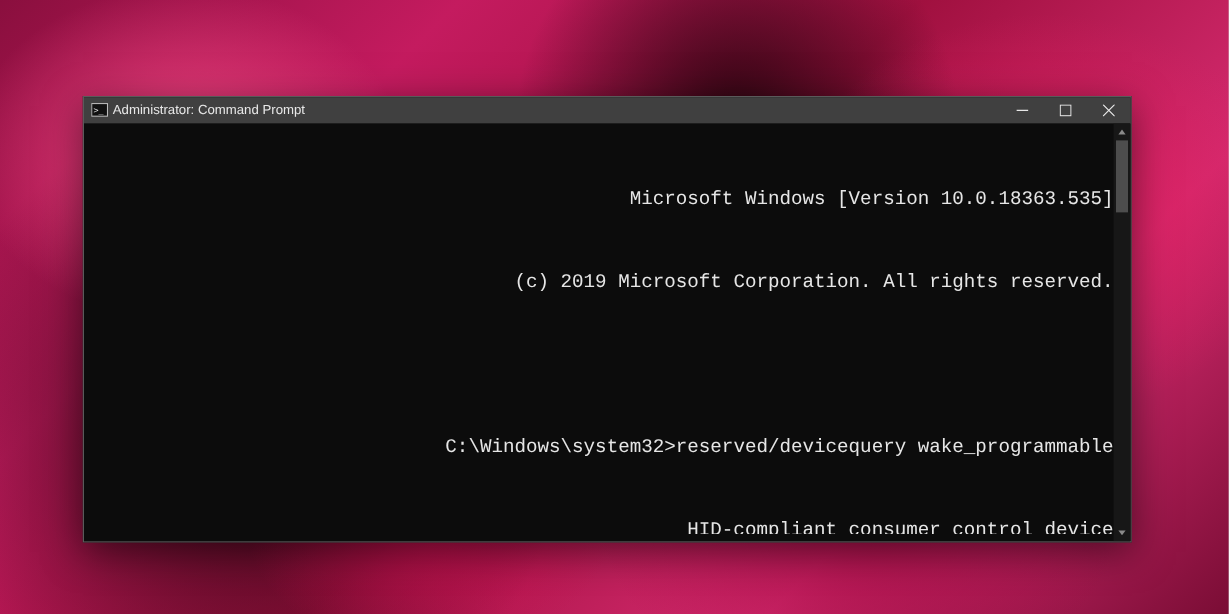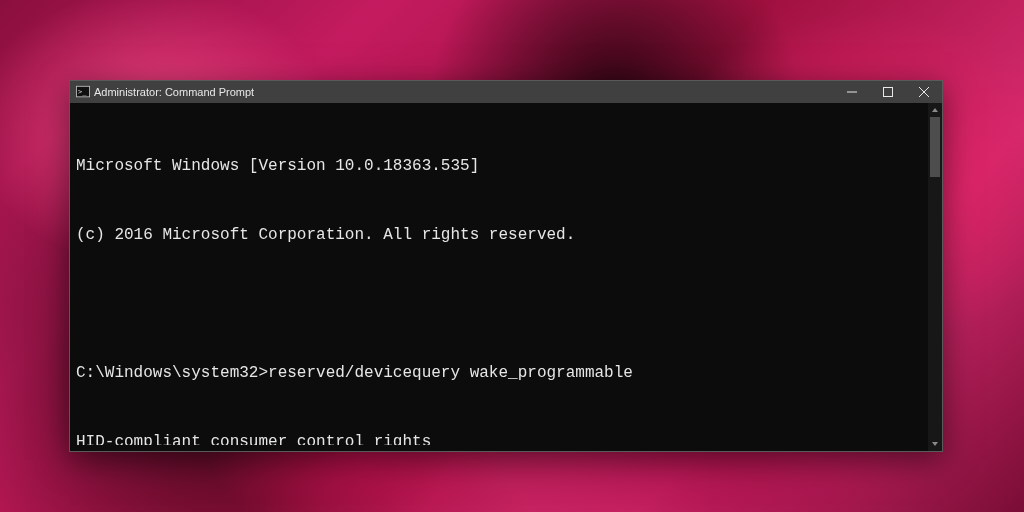--- a/index.html
+++ b/index.html
@@ -77,20 +77,21 @@
     left: 6px;
     right: 14px;
     top: 6px;
     bottom: 6px;
     font-family: Consolas, "Courier New", monospace;
     font-size: 16px;
     line-height: 23px;
     color: #e6e6e6;
     white-space: pre;
     overflow: hidden;
+    text-align: right;
   }
   .terminal .line { white-space: pre; }
   .scrollbar {
     position: absolute;
     right: 0;
     top: 0;
     bottom: 0;
     width: 14px;
     background: #171717;
   }
@@ -148,24 +149,24 @@
       <div class="win-btn close">
         <svg width="10" height="10" viewBox="0 0 10 10">
             <path d="M0 0 L10 10 M10 0 L0 10" stroke="#e8e8e8" stroke-width="1"></path>
           </svg>
       </div>
     </div>
 
     <div class="term-wrap">
       <div class="terminal">
         <div class="line">Microsoft Windows [Version 10.0.18363.535]</div>
-        <div class="line">(c) 2016 Microsoft Corporation. All rights reserved.</div>
+        <div class="line">(c) 2019 Microsoft Corporation. All rights reserved.</div>
         <div class="line">&nbsp;</div>
         <div class="line"><span>C:\Windows\system32&gt;</span><span>reserved/devicequery wake_programmable</span></div>
-        <div class="line">HID-compliant consumer control rights</div>
+        <div class="line">HID-compliant consumer control device</div>
         
         
         
         
         
         
         
         
         
       </div>

